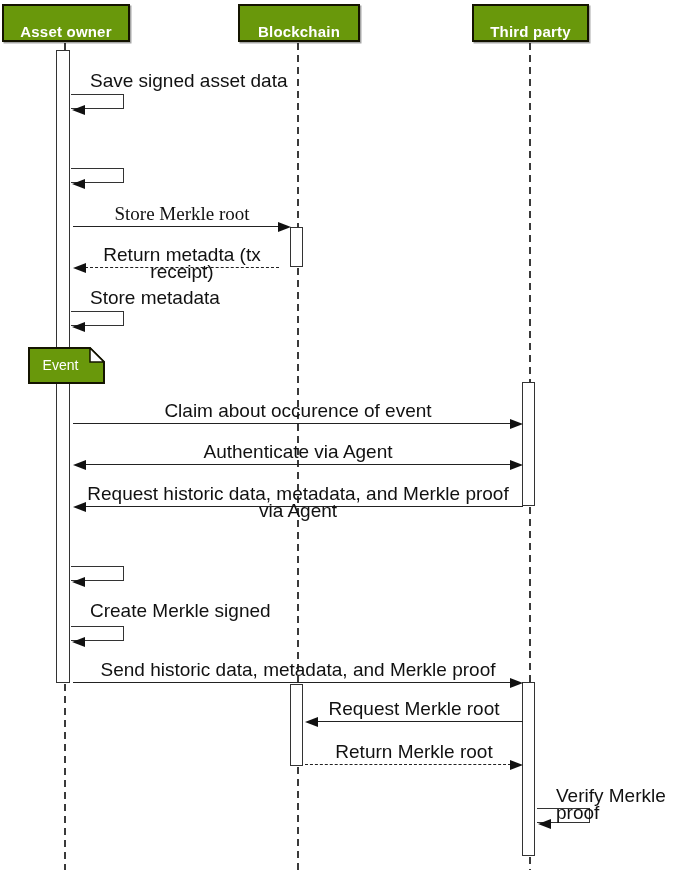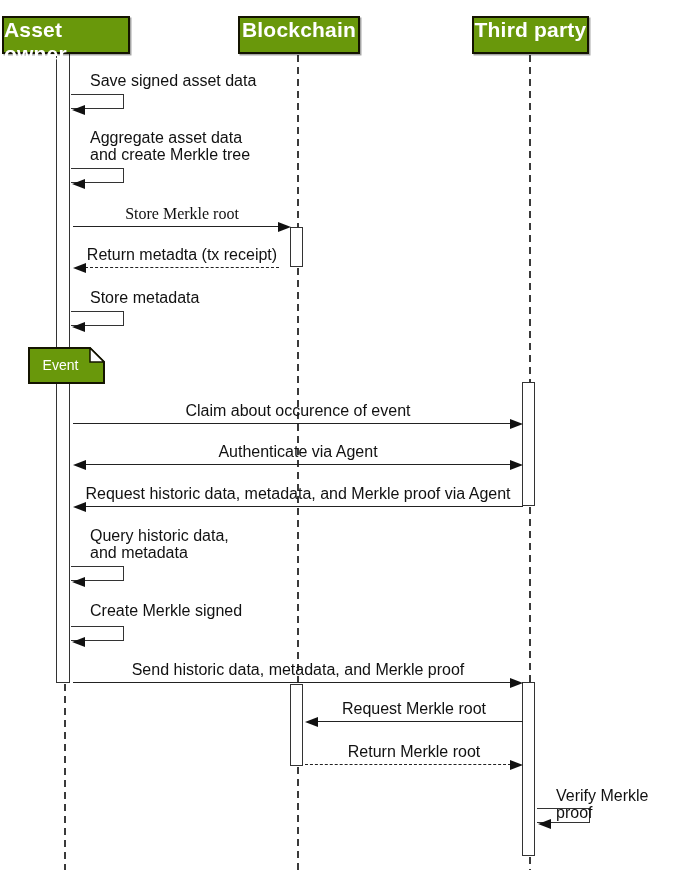--- a/index.html
+++ b/index.html
@@ -2,24 +2,24 @@
 <html><head>
 <meta charset="utf-8">
 <style>
   html,body{margin:0;padding:0;background:#fff;}
   .canvas{
     position:relative;width:685px;height:870px;background:#ffffff;overflow:hidden;
     font-family:"Liberation Sans",sans-serif;color:#111;
   }
   
   .actor{
-    position:absolute;top:16px;height:34px;box-sizing:content-box;
+    position:absolute;top:4px;height:34px;box-sizing:content-box;
     background:#69980b;border:2.5px solid #141400;
-    color:#fff;font-weight:bold;font-size:21px;letter-spacing:.2px;
-    display:flex;align-items:flex-start;justify-content:center;
+    color:#fff;font-weight:bold;font-size:15px;letter-spacing:.2px;
+    display:flex;align-items:flex-end;justify-content:center;
     box-shadow:1.5px 1.5px 0 rgba(0,0,0,.35);
   }
   #actor-asset{left:2px;width:124px;}
   #actor-blockchain{left:238px;width:118px;}
   #actor-third{left:472px;width:113px;}
 
   
   .lifeline{position:absolute;width:2px;
     background:repeating-linear-gradient(to bottom,#3a3a3a 0 7px,transparent 7px 12px);}
   .lifeline.solid{background:#3a3a3a;}
@@ -75,21 +75,21 @@
   #ln-store-root {left:73px;top:226px;width:206px;}
   #ln-return-meta{left:85px;top:267px;width:194px;}
   #ln-claim      {left:73px;top:423px;width:438px;}
   #ln-auth       {left:85px;top:464px;width:426px;}
   #ln-req-hist   {left:85px;top:506px;width:438px;}
   #ln-send       {left:73px;top:682px;width:438px;}
   #ln-req-root   {left:317px;top:721px;width:206px;}
   #ln-ret-root   {left:305px;top:764px;width:206px;}
 
   
-  .msg-label{position:absolute;font-size:16px;line-height:17px;color:#111;white-space:pre-line;z-index:5;}
+  .msg-label{position:absolute;font-size:19px;line-height:17px;color:#111;white-space:pre-line;z-index:5;}
   .msg-label.centered{text-align:center;}
   #lbl-save      {left:90px;top:72px;}
   #lbl-aggregate {left:90px;top:129px;}
   #lbl-store-root{left:73px;top:205px;width:218px;font-family:Liberation Serif, serif;}
   #lbl-return-meta{left:73px;top:246px;width:218px;}
   #lbl-meta      {left:90px;top:289px;}
   #lbl-claim     {left:73px;top:402px;width:450px;text-align:center;}
   #lbl-auth      {left:73px;top:443px;width:450px;}
   #lbl-req-hist  {left:73px;top:485px;width:450px;}
   #lbl-query     {left:90px;top:527px;}
@@ -170,30 +170,26 @@
   <div class="hline" id="ln-send"></div>
   <div class="ah right" id="ah-send"></div>
 
   <div class="hline" id="ln-req-root"></div>
   <div class="ah left" id="ah-req-root"></div>
 
   <div class="hline dashed" id="ln-ret-root"></div>
   <div class="ah right" id="ah-ret-root"></div>
 
   <div class="msg-label" id="lbl-save">Save signed asset data</div>
-  <div class="msg-label" id="lbl-aggregate">Aggregate asset data
-and create Merkle tree</div>
   <div class="msg-label centered" id="lbl-store-root">Store Merkle root</div>
   <div class="msg-label centered" id="lbl-return-meta">Return metadta (tx receipt)</div>
   <div class="msg-label" id="lbl-meta">Store metadata</div>
   <div class="msg-label centered" id="lbl-claim">Claim about occurence of event</div>
   <div class="msg-label centered" id="lbl-auth">Authenticate via Agent</div>
   <div class="msg-label centered" id="lbl-req-hist">Request historic data, metadata, and Merkle proof via Agent</div>
-  <div class="msg-label" id="lbl-query">Query historic data,
-and metadata</div>
   <div class="msg-label" id="lbl-create">Create Merkle signed</div>
   <div class="msg-label centered" id="lbl-send">Send historic data, metadata, and Merkle proof</div>
   <div class="msg-label centered" id="lbl-req-root">Request Merkle root</div>
   <div class="msg-label centered" id="lbl-ret-root">Return Merkle root</div>
   <div class="msg-label" id="lbl-verify">Verify Merkle proof</div>
 
   <div id="note">
     <svg width="77" height="37" viewBox="0 0 77 37">
       <polygon points="1,1 62,1 76,15 76,36 1,36" fill="#69980b" stroke="#141400" stroke-width="2"></polygon>
       <polygon points="62,1 62,15 76,15" fill="#ffffff" stroke="#141400" stroke-width="1.5"></polygon>

